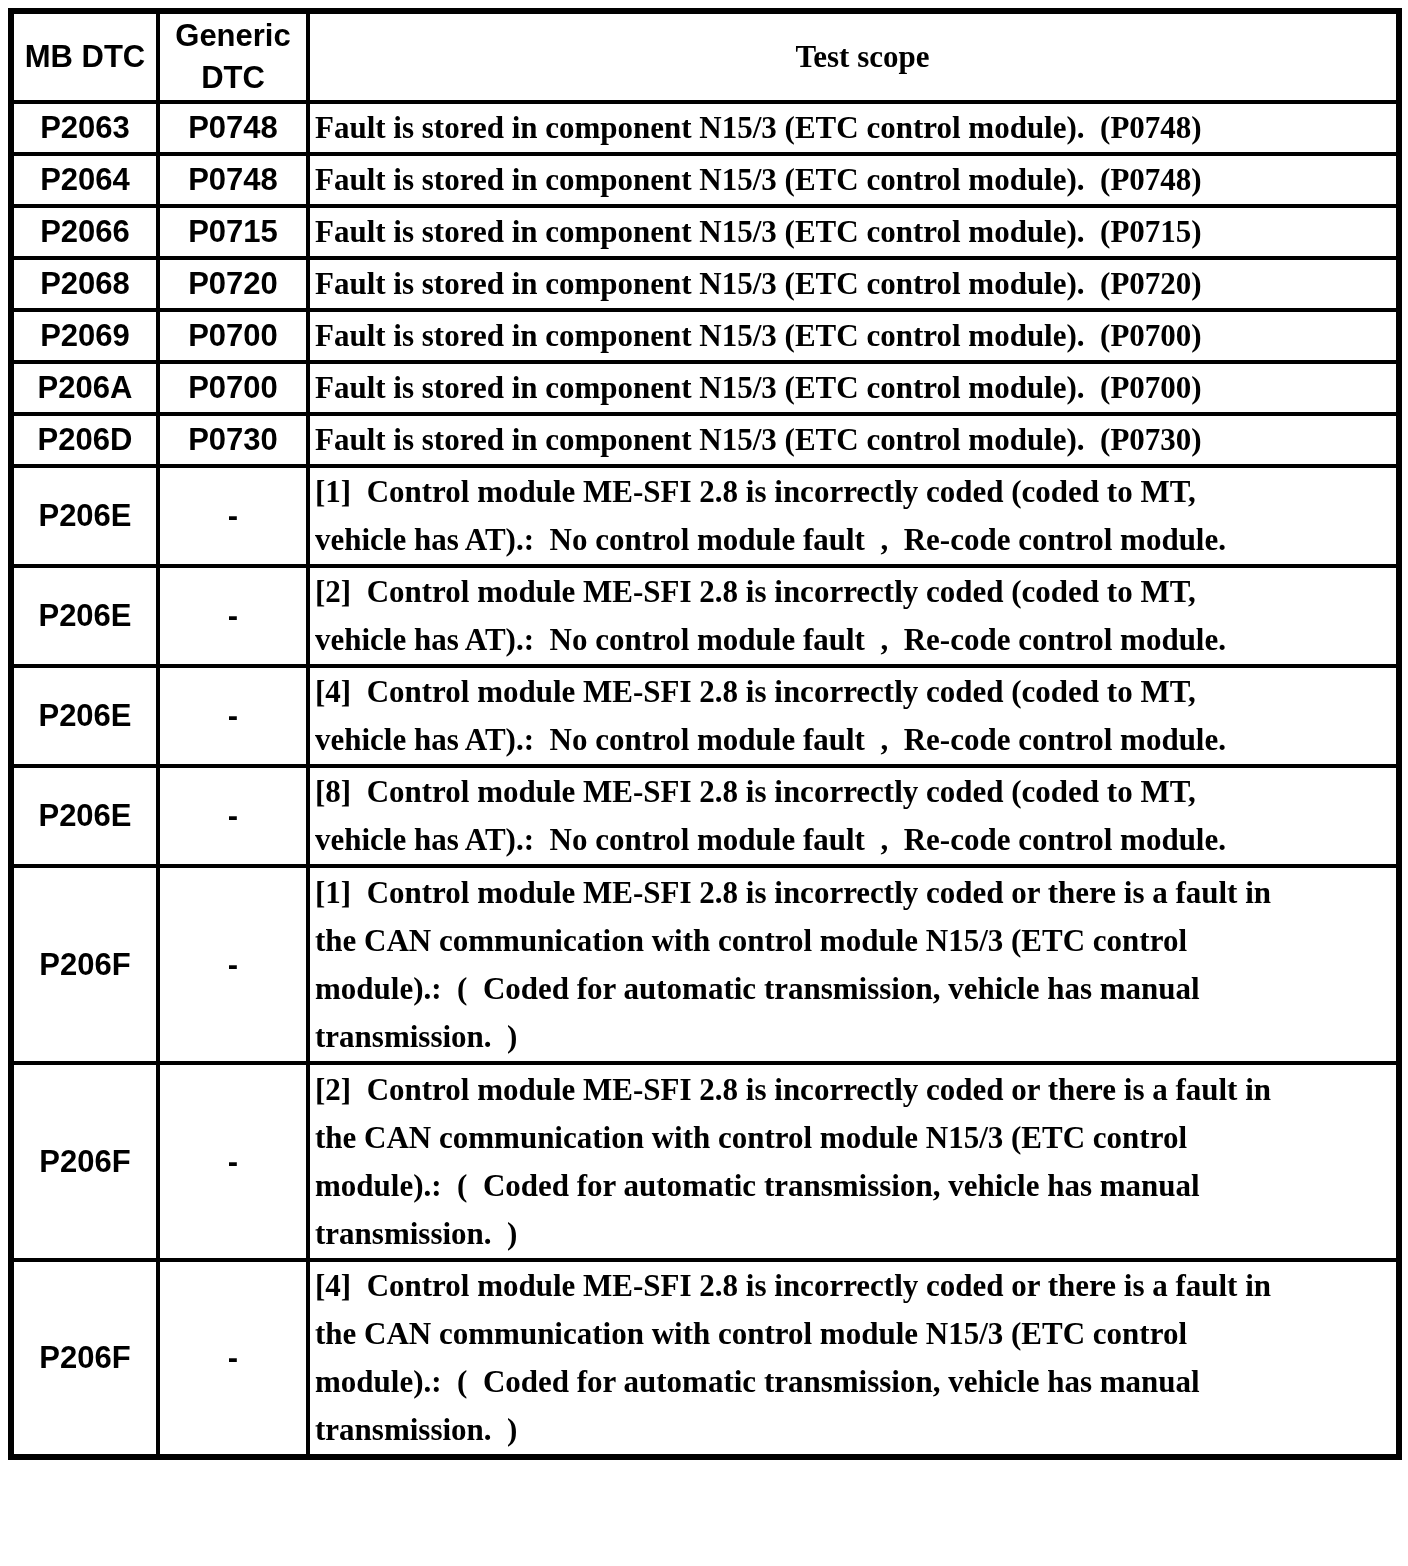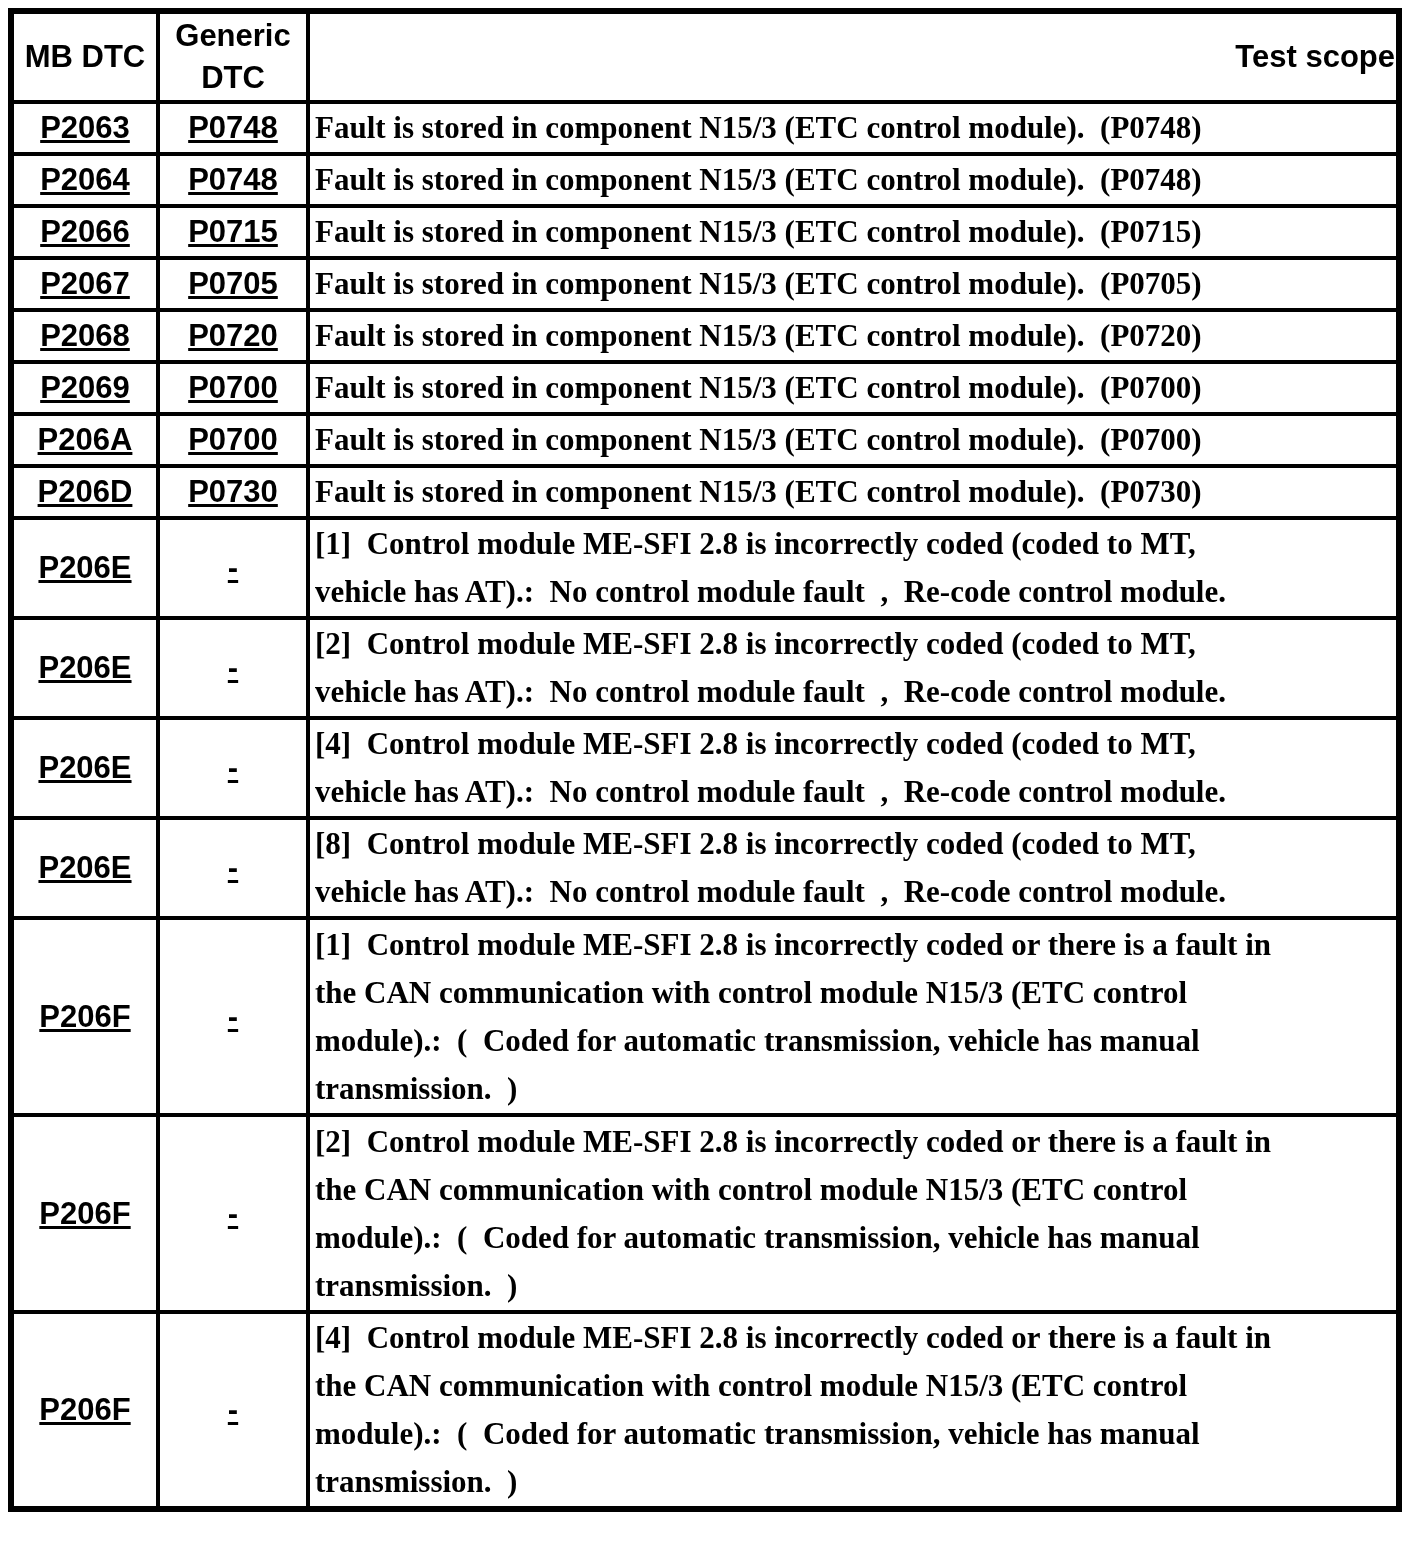--- a/index.html
+++ b/index.html
@@ -45,28 +45,28 @@
   tr.row-single { height: 48px; }
   tr.row-double { height: 96px; }
   tr.row-tall   { height: 197px; }
 
   th.c1, th.c2 {
     text-align: center;
     white-space: pre-line;
     line-height: 42px;
   }
   th.c3 {
-    text-align: right;
+    text-align: center;
     padding-left: 20px;
     line-height: 42px;
+    font-family: Liberation Serif, serif;
   }
   td.c1, td.c2 {
     text-align: center;
     line-height: 44px;
-    text-decoration: underline;
   }
   td.c3 {
     text-align: left;
     white-space: pre-wrap;
     line-height: 48px;
     padding: 0 3px 0 5px;
     font-family: Liberation Serif, serif;
   }
 </style>
 </head>
@@ -95,25 +95,20 @@
         </tr>
         <tr class="row-single">
           <td class="c1">P2064</td>
           <td class="c2">P0748</td>
           <td class="c3">Fault is stored in component N15/3 (ETC control module).  (P0748)</td>
         </tr>
         <tr class="row-single">
           <td class="c1">P2066</td>
           <td class="c2">P0715</td>
           <td class="c3">Fault is stored in component N15/3 (ETC control module).  (P0715)</td>
-        </tr>
-        <tr class="row-single">
-          <td class="c1">P2067</td>
-          <td class="c2">P0705</td>
-          <td class="c3">Fault is stored in component N15/3 (ETC control module).  (P0705)</td>
         </tr>
         <tr class="row-single">
           <td class="c1">P2068</td>
           <td class="c2">P0720</td>
           <td class="c3">Fault is stored in component N15/3 (ETC control module).  (P0720)</td>
         </tr>
         <tr class="row-single">
           <td class="c1">P2069</td>
           <td class="c2">P0700</td>
           <td class="c3">Fault is stored in component N15/3 (ETC control module).  (P0700)</td>

